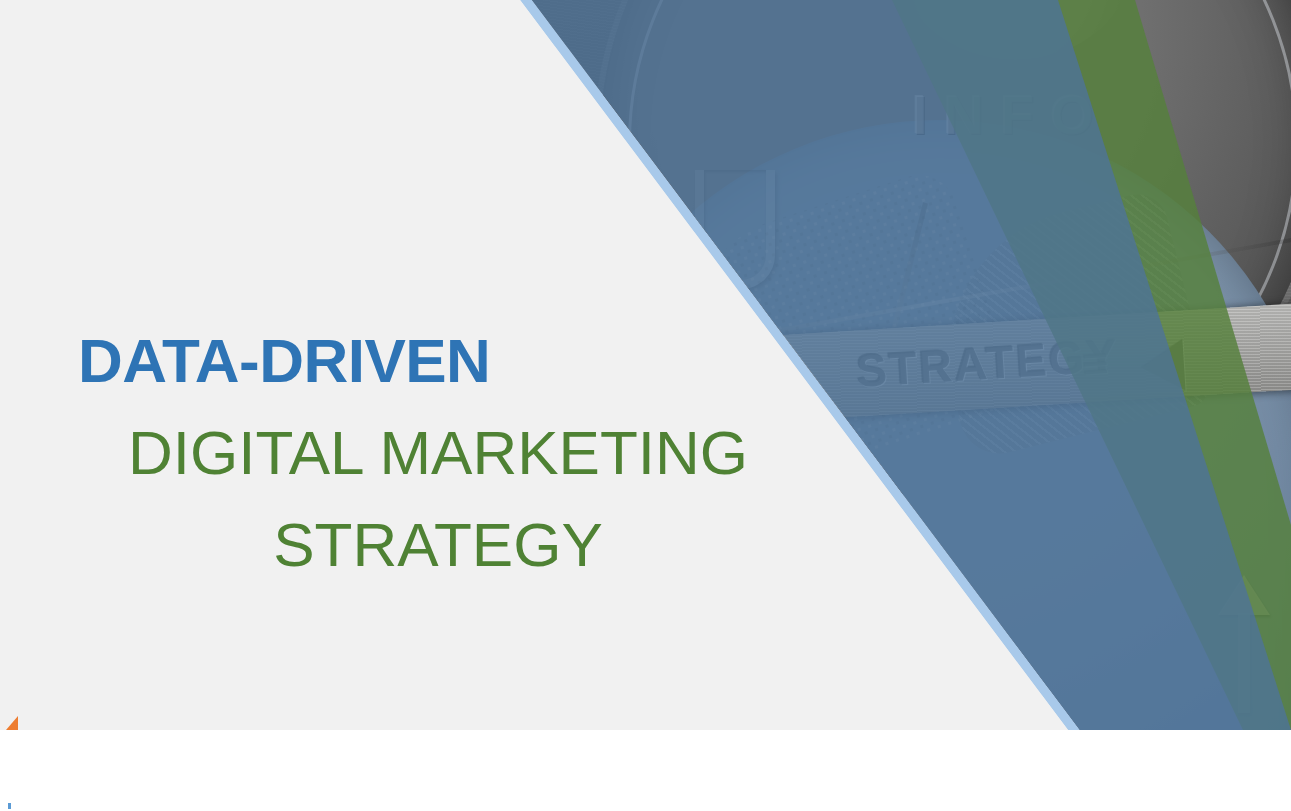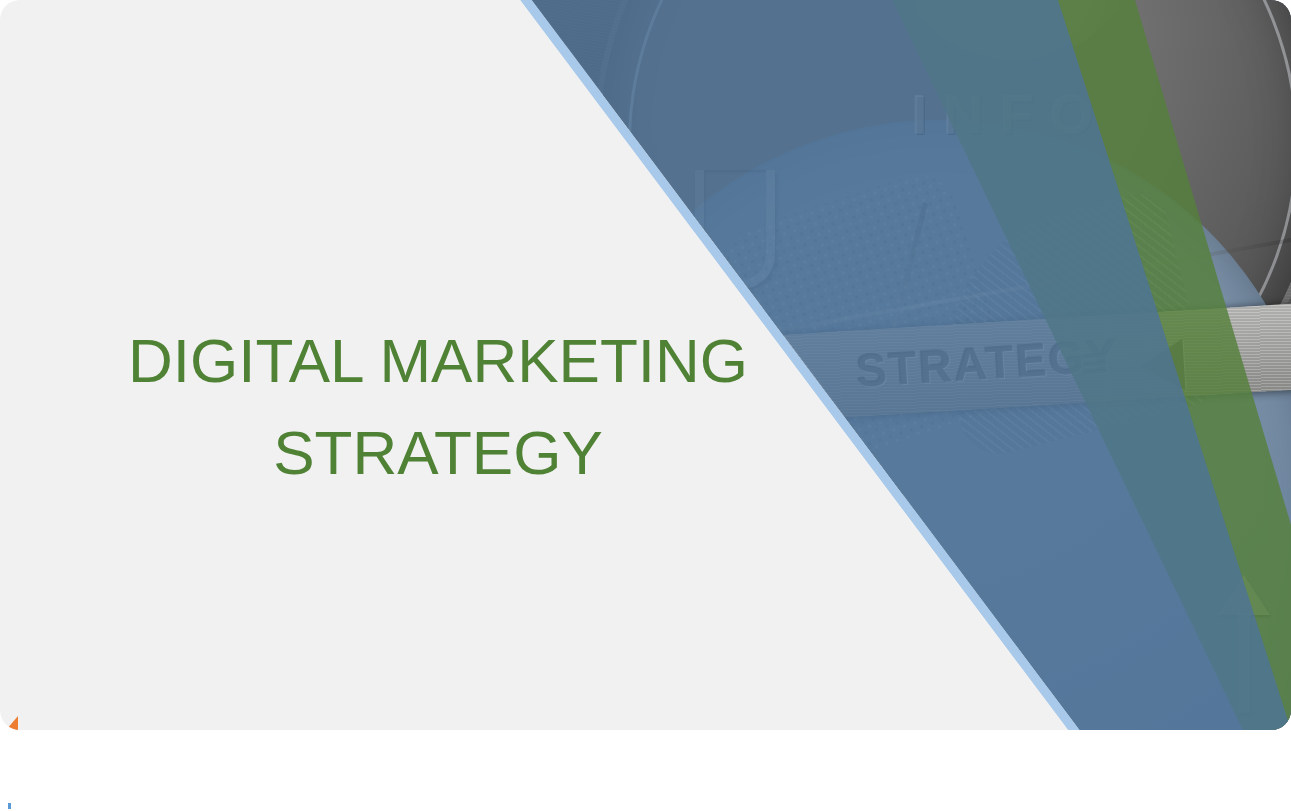--- a/index.html
+++ b/index.html
@@ -16,21 +16,20 @@
 
   
   #slide {
     position: absolute;
     left: 0;
     top: 0;
     width: 1291px;
     height: 730px;
     background: #F1F1F1;
     overflow: hidden;
-    border-radius: 20px;
   }
 
   
   #photo-panel {
     position: absolute;
     left: 0; top: 0;
     width: 1291px;
     height: 730px;
     
     clip-path: polygon(520px 0px, 1291px 0px, 1291px 730px, 1068px 730px);
@@ -339,20 +338,21 @@
         <div class="head"></div>
         <div class="stem"></div>
       </div>
 
       <div class="stripe" id="stripe-green-2"></div>
       <div class="stripe" id="stripe-blue-2"></div>
     </div>
   </div>
 
   <div id="title-block">
+    <div id="title-line-1">DATA-DRIVEN</div>
     <div id="title-line-2">DIGITAL MARKETING</div>
     <div id="title-line-3">STRATEGY</div>
   </div>
 
   <div id="corner-marker"></div>
 </div>
 
 <div id="tick-mark"></div>
 
 </body></html>

